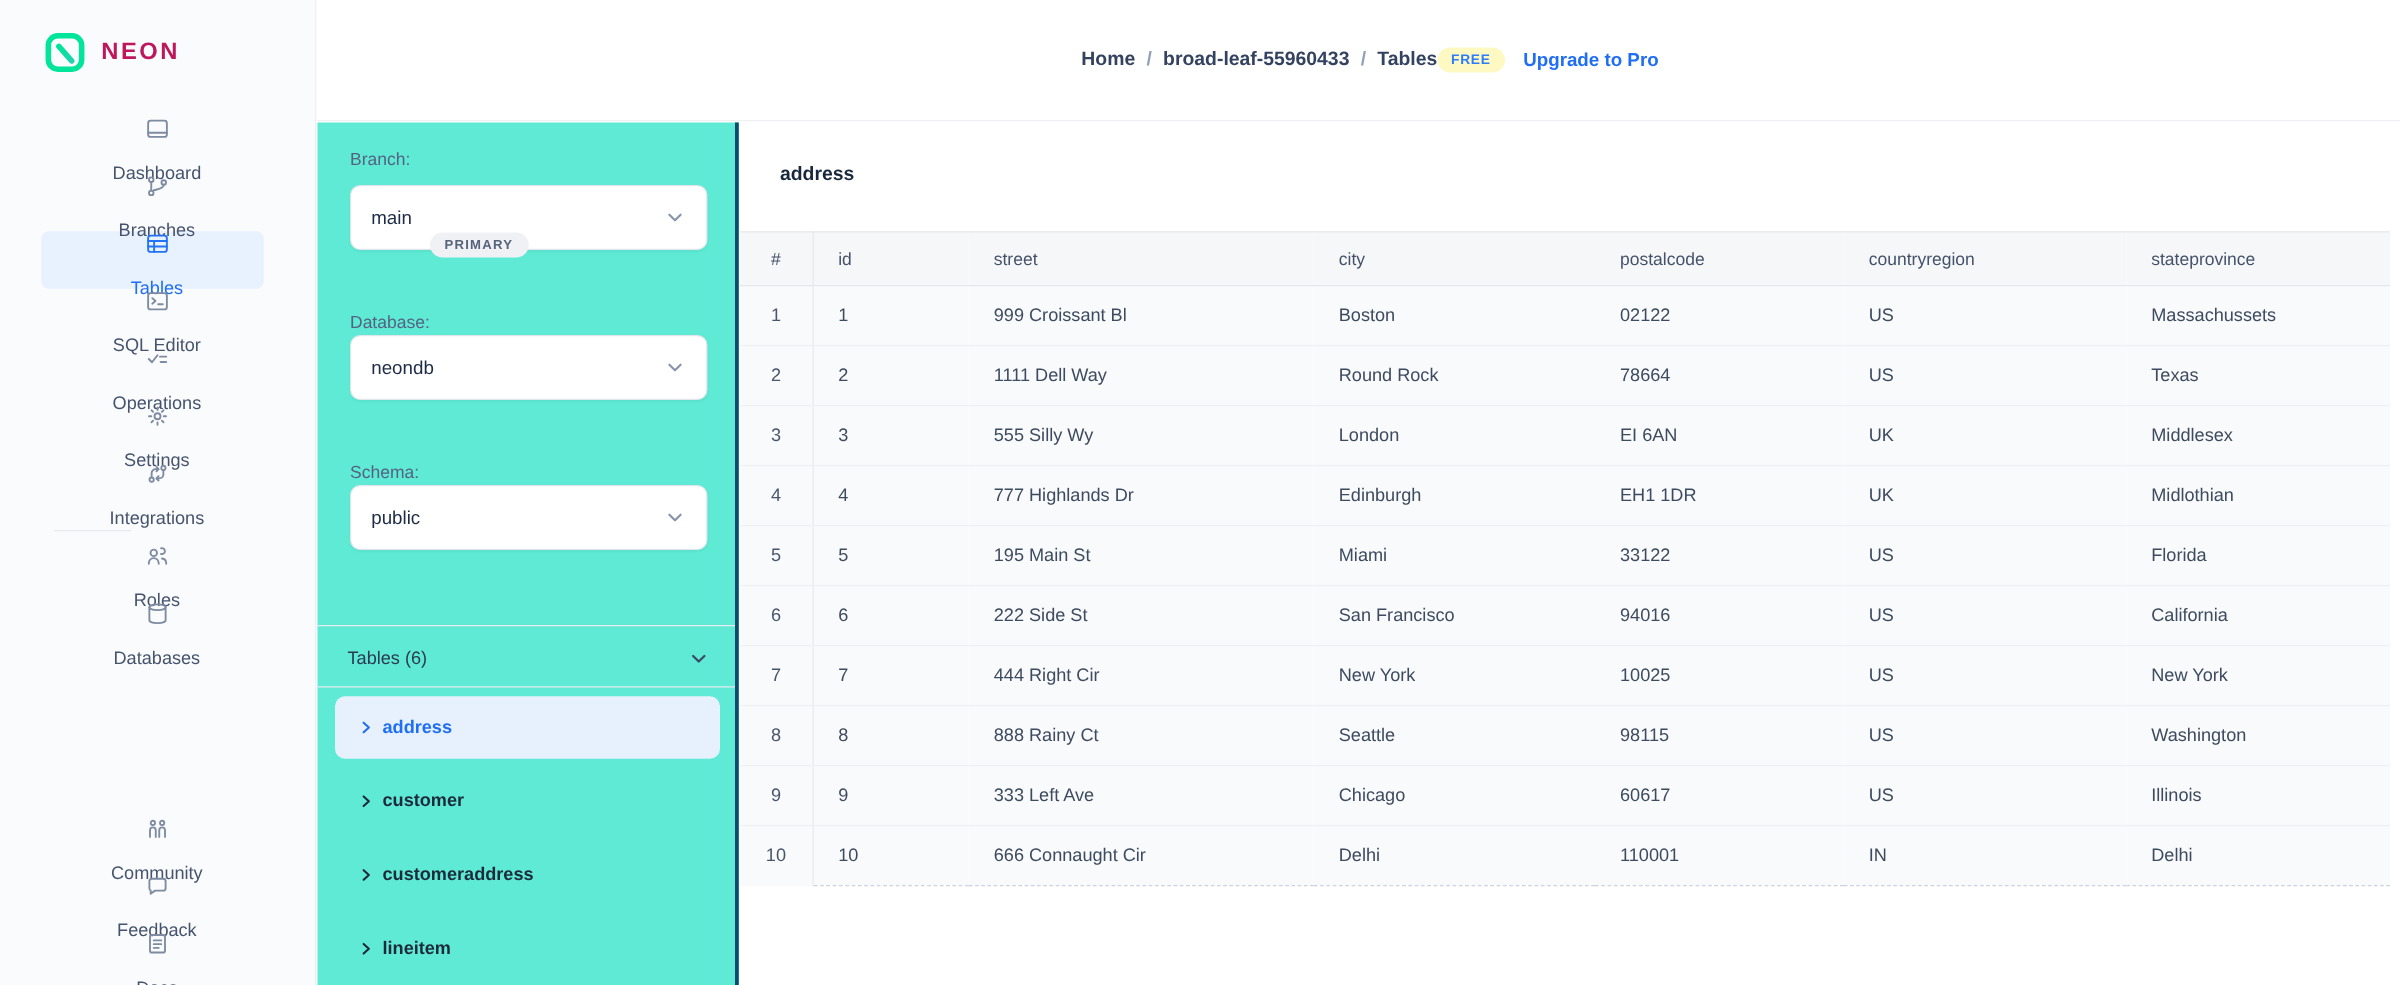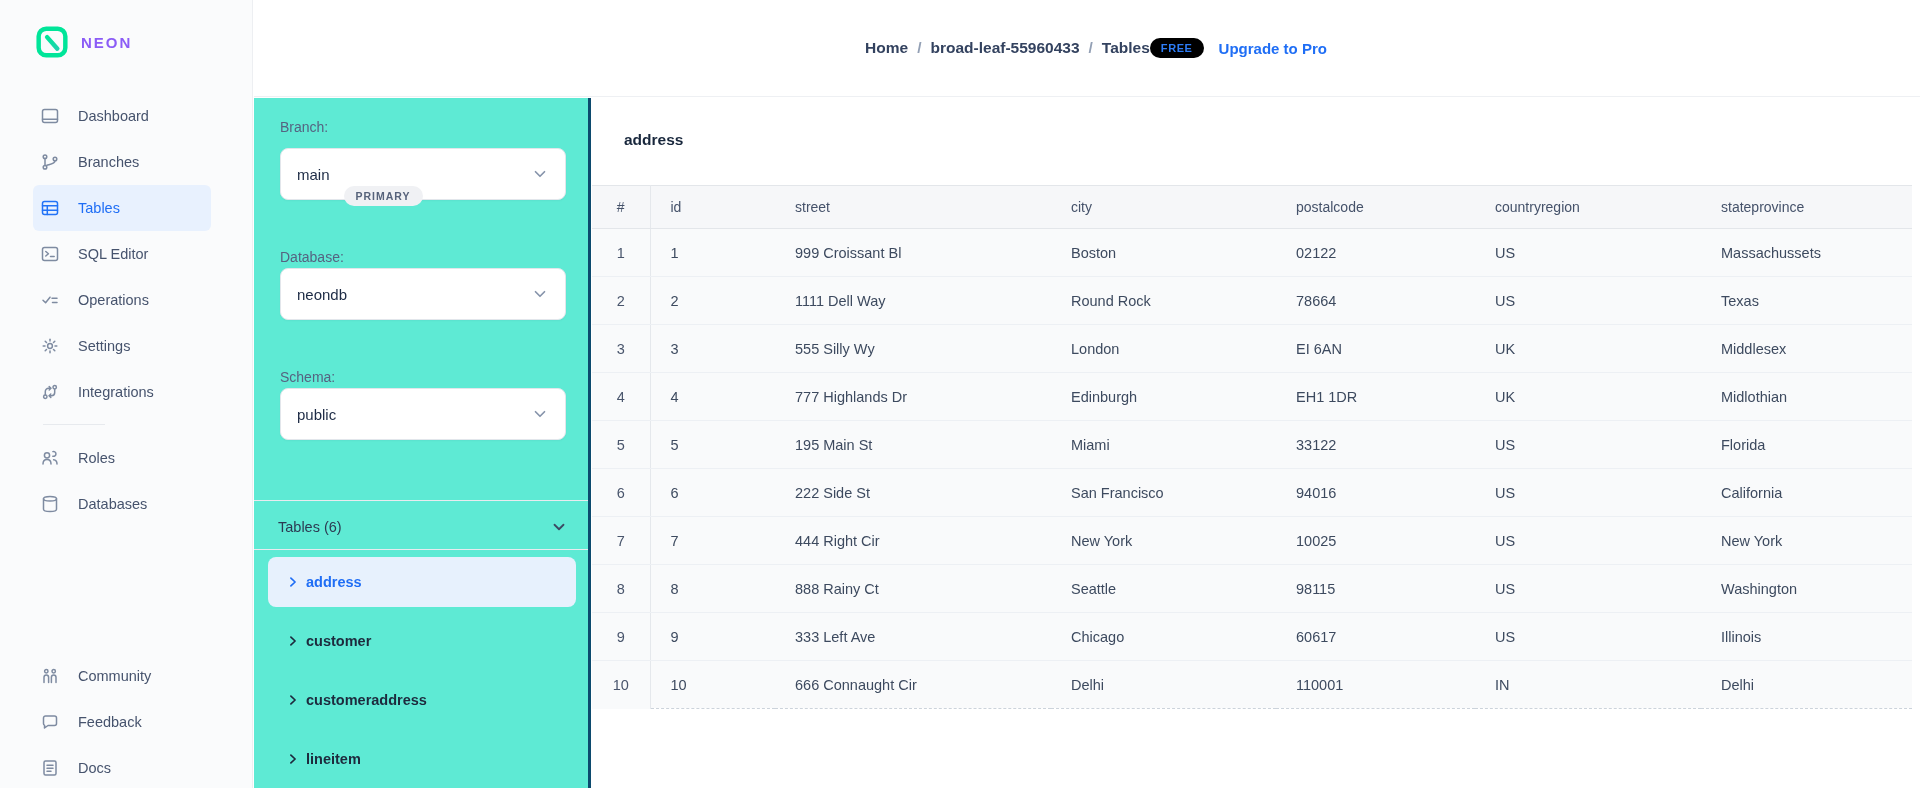--- a/index.html
+++ b/index.html
@@ -5,43 +5,43 @@
   * { margin:0; padding:0; box-sizing:border-box; }
   html,body { width:1920px; height:788px; }
   body { font-family:"Liberation Sans", sans-serif; background:#fff; overflow:hidden; }
   .app { position:relative; width:1920px; height:788px; background:#fff; }
 
   
   .sidebar { position:absolute; left:0; top:0; width:253px; height:788px;
              background:#fafbfc; border-right:1px solid #edeff2; }
   .logo { position:absolute; left:36px; top:26px; display:flex; align-items:center; gap:13px; }
   .logo-mark { width:32px; height:32px; display:block; }
-  .logo-text { font-size:15px; font-weight:800; letter-spacing:2px; color:#8b5cf6; }
+  .logo-text { font-size:19px; font-weight:800; letter-spacing:2px; color:#be185d; }
   .nav-block { position:absolute; left:0; right:0; list-style:none; }
   .nav-main { top:93px; }
   .nav-secondary { top:435px; }
   .nav-footer { top:653px; }
   .nav-item { height:46px; margin:0 41px 0 33px; padding-left:7px; border-radius:6px;
               display:flex; align-items:center; gap:18px; cursor:pointer;
-              color:#46536d; font-size:14.5px; font-weight:500; }
+              color:#46536d; font-size:14.5px; font-weight:500;flex-direction:column; }
   .nav-item .ic { width:20px; height:20px; color:#7e8ba1; flex:0 0 20px; display:flex; }
   .nav-item.active { background:#e8f1fe; color:#1f6ef5; }
   .nav-item.active .ic { color:#2273f7; }
   .side-divider { height:1px; background:#e7eaee; width:62px; margin-left:43px;
                   position:absolute; top:424px; }
 
   
   .topbar { position:absolute; left:254px; top:0; width:1666px; height:97px; background:#fff;
             border-bottom:1px solid #eef0f3; display:flex; align-items:center;
             justify-content:center; padding:0 22px 0 40px; }
   .breadcrumb { display:flex; align-items:center; font-size:15.5px; font-weight:700; color:#33425f; }
   .breadcrumb a { color:#33425f; text-decoration:none; cursor:pointer; }
   .crumb-sep { color:#93a0b5; margin:0 9px; font-weight:600; }
   .plan { display:flex; align-items:center; }
-  .free-badge { background:#000000; color:#2e7df6; font-size:11px; font-weight:700;
+  .free-badge { background:#fef9c3; color:#2e7df6; font-size:11px; font-weight:700;
                 letter-spacing:.6px; padding:4px 11px; border-radius:999px; }
   .upgrade-link { color:#1f6ef5; font-size:15px; font-weight:700; margin-left:15px;
                   text-decoration:none; cursor:pointer; }
 
   
   .left-panel { position:absolute; left:254px; top:98px; width:337px; height:784px;
                 background:#5eead4; border-right:3px solid #0c4a6e; }
   .f-label { position:absolute; left:26px; font-size:14px; color:#556381; }
   .select { position:absolute; left:26px; width:286px; height:52px; background:#fff;
             border:1px solid #e2e6eb; border-radius:8px; display:flex; align-items:center;

